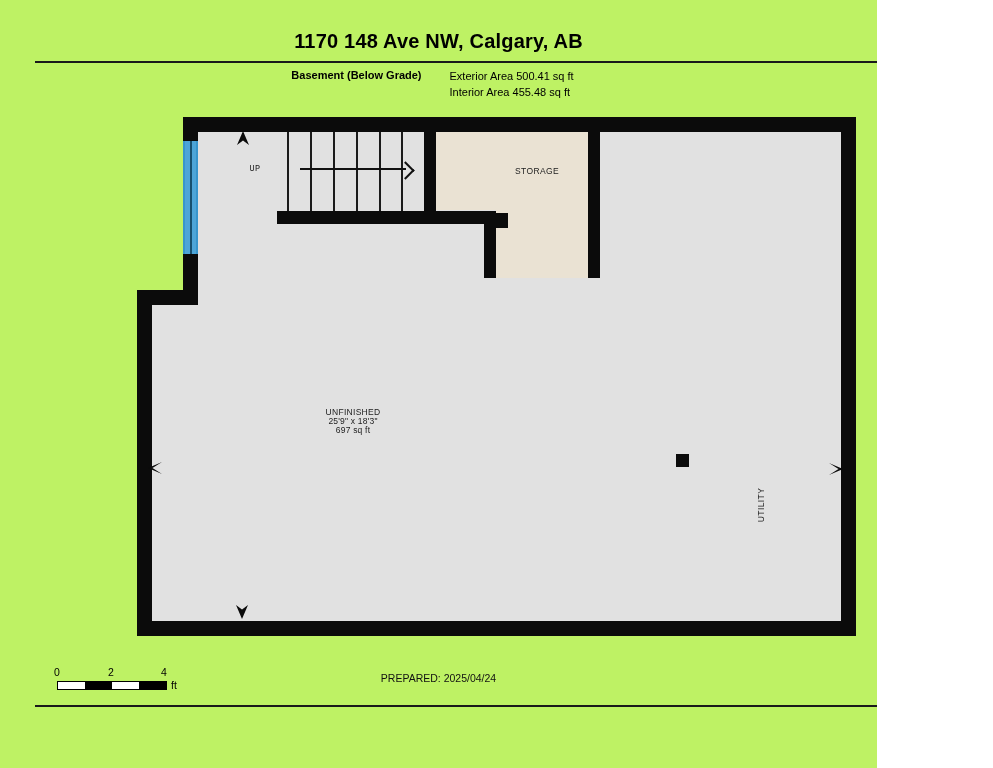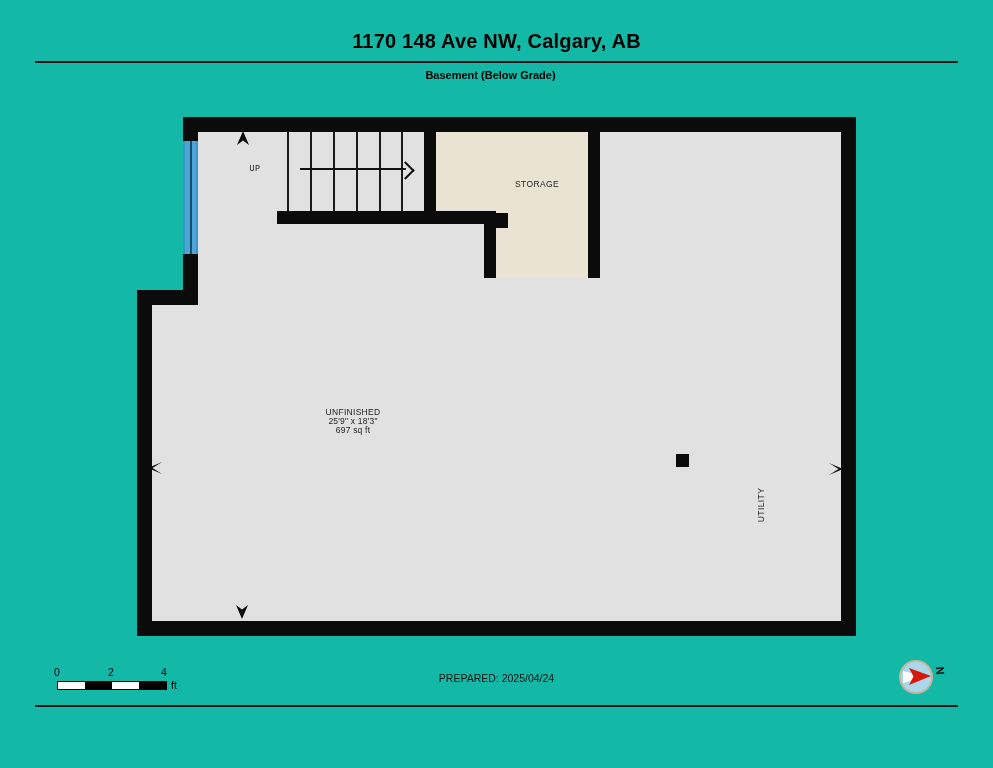--- a/index.html
+++ b/index.html
@@ -1,17 +1,17 @@
 <!DOCTYPE html>
 <html><head>
 <meta charset="utf-8">
 <style>
   html,body{margin:0;padding:0;background:#fff;}
   .canvas{
-    position:relative;width:993px;height:768px;background:#14b8a6;overflow:hidden;
+    position:relative;width:877px;height:768px;background:#bef264;overflow:hidden;
     font-family:"Liberation Sans", sans-serif;color:#000;
   }
   .abs{position:absolute;}
   
   .page-title{top:30px;left:0;width:100%;text-align:center;font-size:20px;font-weight:bold;letter-spacing:.2px;}
   .rule{background:#1a1a1a;height:2px;left:35px;width:923px;}
   .subheader{top:68px;left:0;right:12px;display:flex;justify-content:center;align-items:flex-start;gap:28px;font-size:11px;}
   .subheader .floor-label{font-weight:bold;line-height:14px;}
   .subheader .areas{line-height:16px;}
   
@@ -54,20 +54,24 @@
 </style>
 </head>
 <body>
 
 <div class="canvas">
 
   <div class="abs page-title">1170 148 Ave NW, Calgary, AB</div>
   <div class="abs rule" style="top:61px;"></div>
   <div class="abs subheader">
     <span class="floor-label">Basement (Below Grade)</span>
+    <span class="areas">
+      <div>Exterior Area 500.41 sq ft</div>
+      <div>Interior Area 455.48 sq ft</div>
+    </span>
   </div>
 
   <div class="abs floor" style="left:198px;top:132px;width:643px;height:489px;"></div>
   <div class="abs floor" style="left:152px;top:305px;width:46px;height:316px;"></div>
   <div class="abs storage-floor" style="left:436px;top:132px;width:152px;height:78px;"></div>
   <div class="abs storage-floor" style="left:496px;top:210px;width:92px;height:68px;"></div>
 
   <div class="abs wall" style="left:183px;top:117px;width:673px;height:15px;"></div>
   <div class="abs wall" style="left:841px;top:117px;width:15px;height:519px;"></div>
   <div class="abs wall" style="left:137px;top:621px;width:719px;height:15px;"></div>
@@ -89,21 +93,21 @@
     <div class="tread" style="left:23px;"></div>
     <div class="tread" style="left:46px;"></div>
     <div class="tread" style="left:69px;"></div>
     <div class="tread" style="left:92px;"></div>
     <div class="tread" style="left:114px;"></div>
   </div>
   <div class="abs stair-arrow-line"></div>
   <div class="abs stair-arrow-head"></div>
   <div class="abs room-label" style="left:243px;top:164px;width:24px;font-family:Liberation Mono, monospace;">UP</div>
 
-  <div class="abs room-label" style="left:477px;top:179px;width:120px;">STORAGE</div>
+  <div class="abs room-label" style="left:477px;top:166px;width:120px;">STORAGE</div>
 
   <div class="abs" style="left:283px;top:407px;width:140px;text-align:center;">
     <div class="room-label" style="letter-spacing:.3px;text-align:center;">UNFINISHED</div>
     <div class="dim-text">25'9" x 18'3"</div>
     <div class="dim-text">697 sq ft</div>
   </div>
 
   <div class="abs room-label utility-rot" style="left:761px;top:505px;">UTILITY</div>
 
   <div class="abs post" style="left:676px;top:454px;width:13px;height:13px;"></div>

